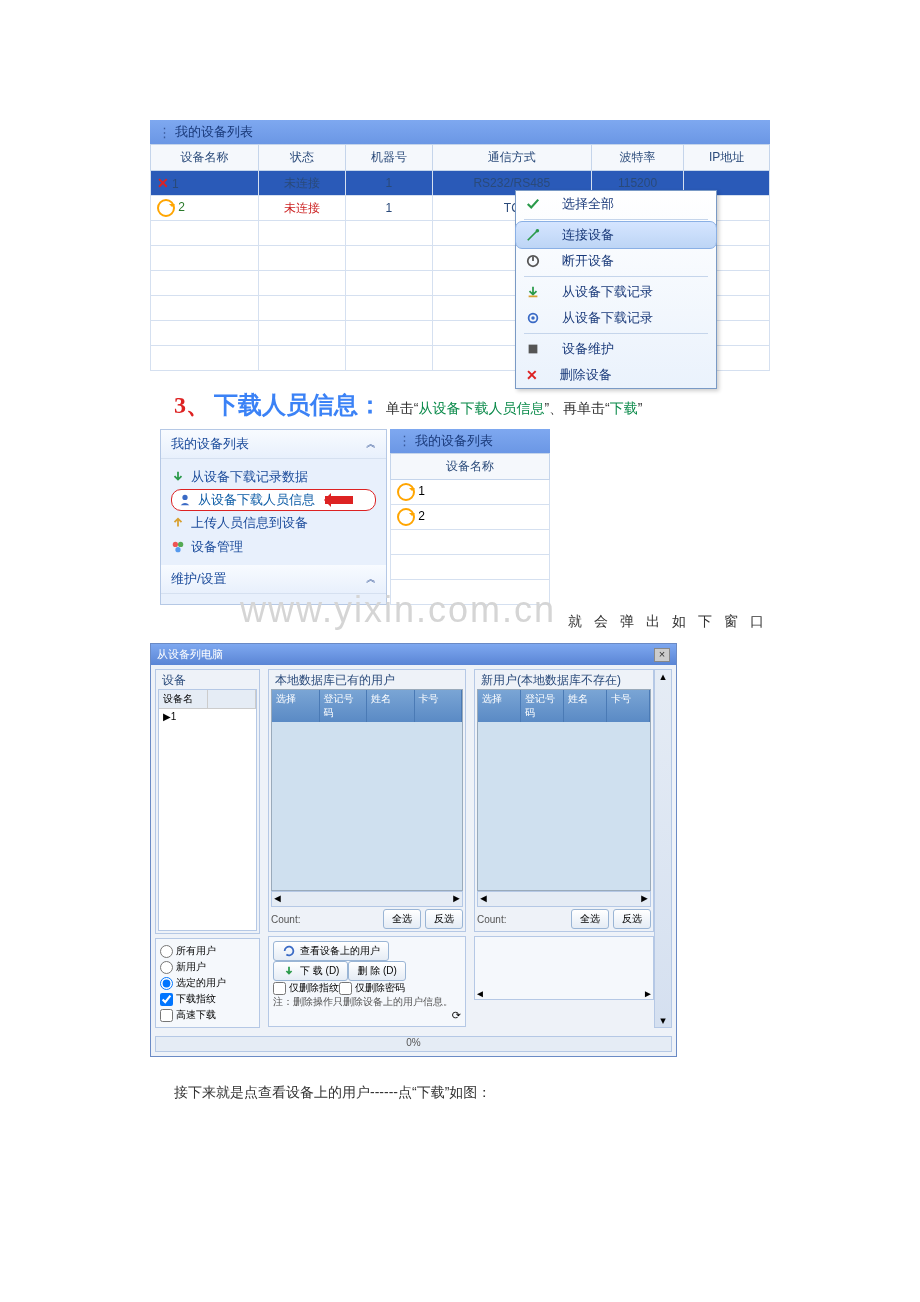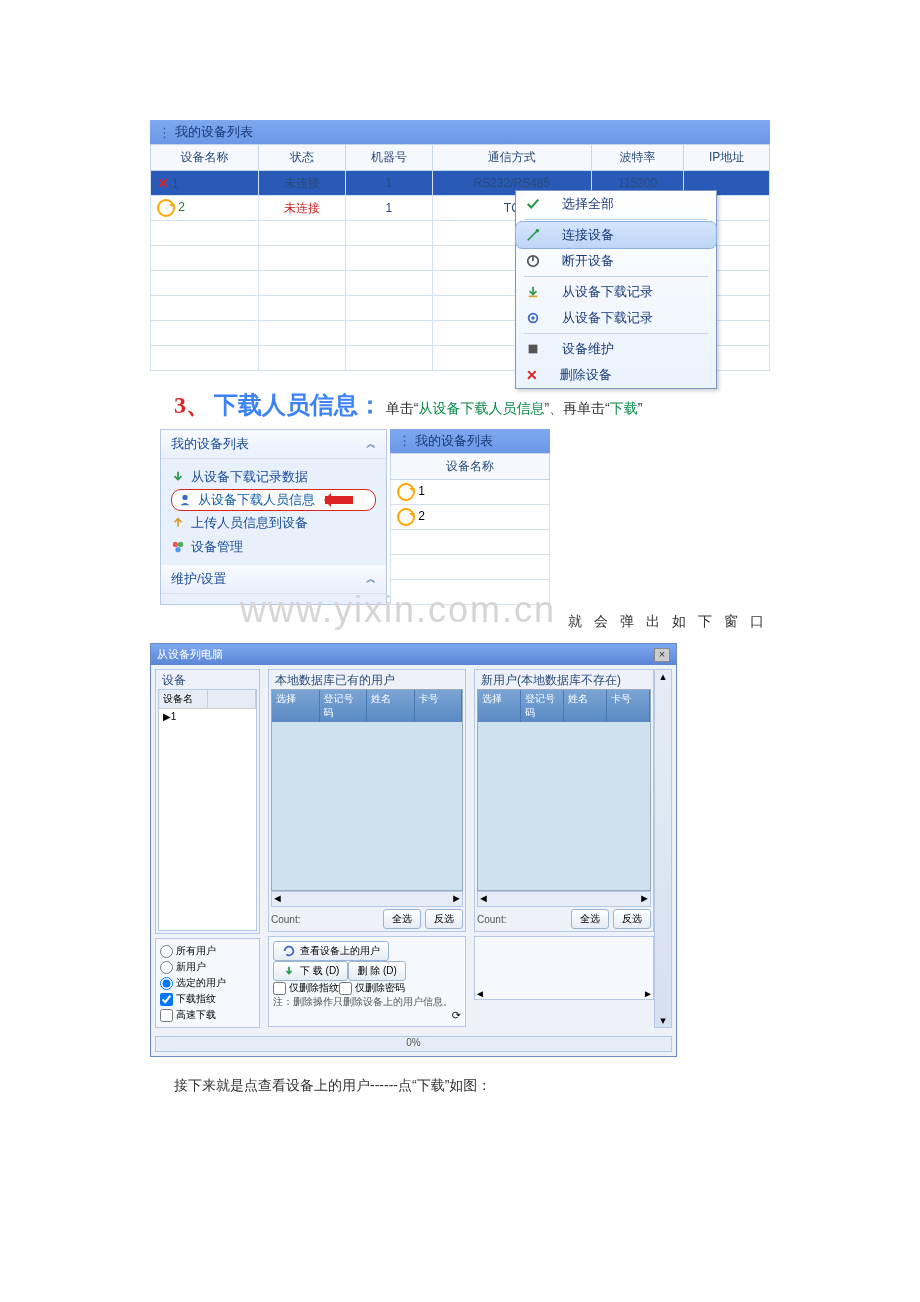--- a/index.html
+++ b/index.html
@@ -54,21 +54,21 @@
 .grid{background:#cfe0ef;height:200px;position:relative;border:1px solid #9ab}
 .grid .ghd{display:flex;background:linear-gradient(#7aa5d5,#5a8ac5);color:#fff}
 .grid .ghd div{flex:1;padding:2px 4px;font-size:10px;border-right:1px solid #4a7ab5}
 .gridctl{display:flex;align-items:center;gap:4px;margin-top:2px}
 .gridctl .cnt{flex:1;font-size:10px;color:#555}
 .btn{background:linear-gradient(#fff,#e5ecf5);border:1px solid #9ab5d5;border-radius:3px;padding:2px 8px;font-size:10px;cursor:default;display:inline-flex;align-items:center;gap:4px}
 .actionbox{border:1px solid #b5c8e5;background:#f5f8fc;padding:4px;display:flex;flex-wrap:wrap;align-items:center}
 .actionbox .note{font-size:10px;color:#555;width:100%}
 .progress{background:#e5ecf5;border:1px solid #b5c8e5;height:14px;text-align:center;font-size:10px;color:#555;margin:4px}
 .scrollbar{width:16px;background:linear-gradient(#e5ecf5,#d5e0f0);border:1px solid #b5c8e5;display:flex;flex-direction:column;justify-content:space-between;align-items:center}
-.para{margin:20px 0 0 24px;font-size:14px;color:#333}
+.para{margin:27px 0 0 24px;font-size:14px;color:#333}
 .chevron{font-size:10px;color:#3a5a9a}
 svg{vertical-align:middle}
 input[type=radio],input[type=checkbox]{margin:0 3px 0 0;vertical-align:middle}
 </style>
 </head>
 <body>
 
 <div class="page">
 
 <div style="position:relative">

